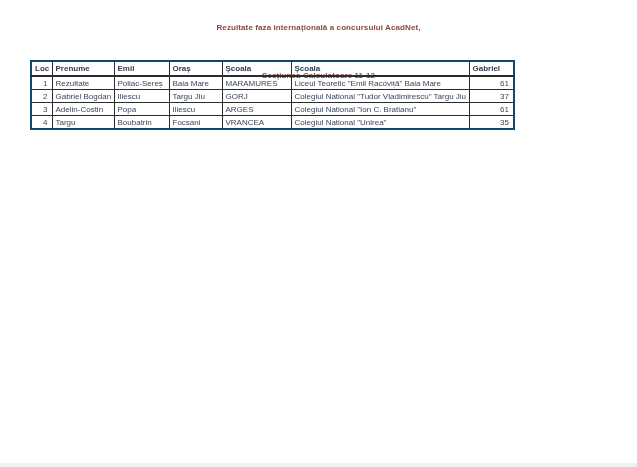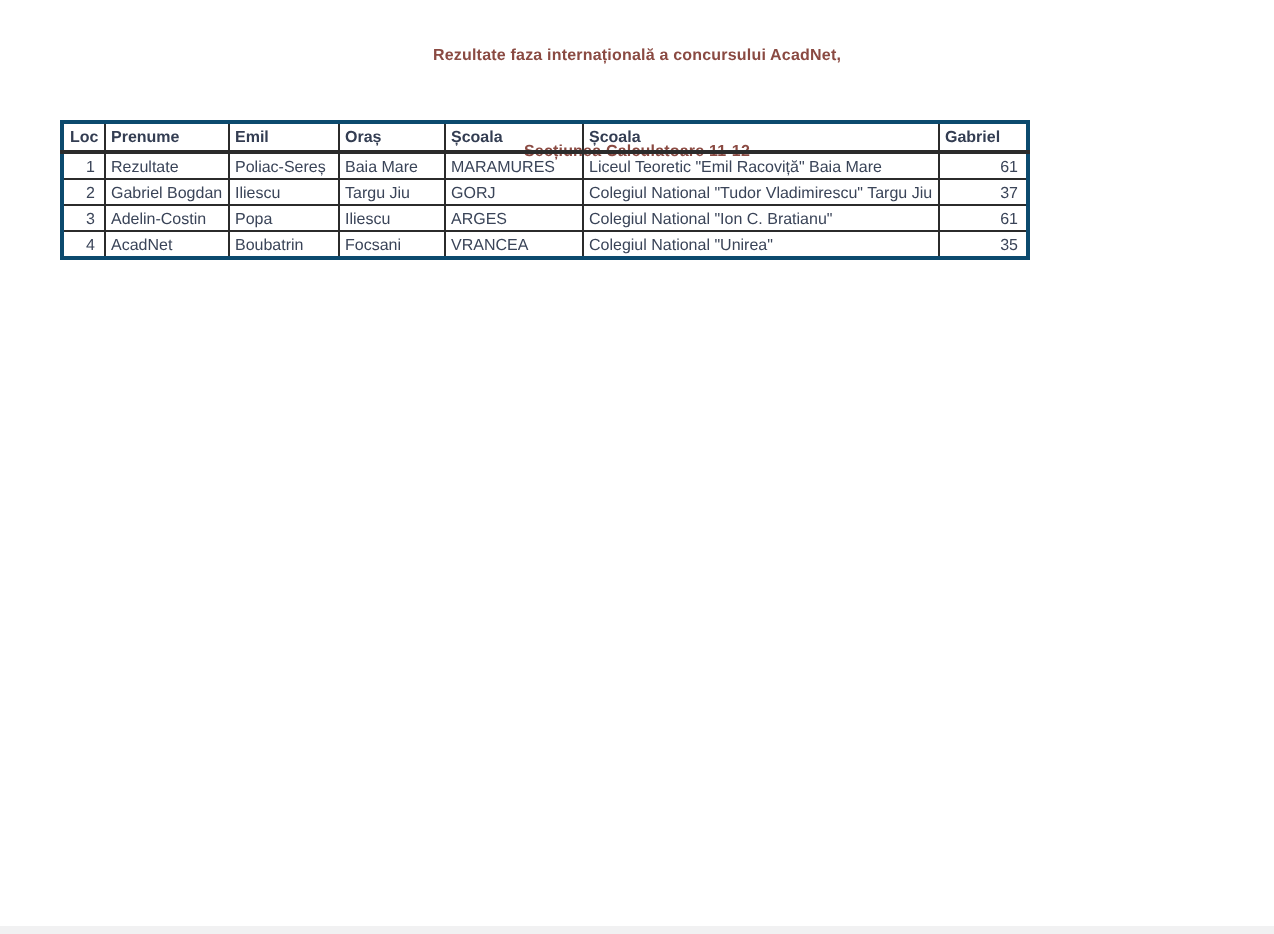--- a/index.html
+++ b/index.html
@@ -128,21 +128,21 @@
           <td class="num">3</td>
           <td>Adelin-Costin</td>
           <td>Popa</td>
           <td>Iliescu</td>
           <td>ARGES</td>
           <td>Colegiul National "Ion C. Bratianu"</td>
           <td class="num">61</td>
         </tr>
         <tr>
           <td class="num">4</td>
-          <td>AcadNet</td>
+          <td>Targu</td>
           <td>Boubatrin</td>
           <td>Focsani</td>
           <td>VRANCEA</td>
           <td>Colegiul National "Unirea"</td>
           <td class="num">35</td>
         </tr>
       </tbody>
   </table>
 
   <div class="bottom-edge"></div>

